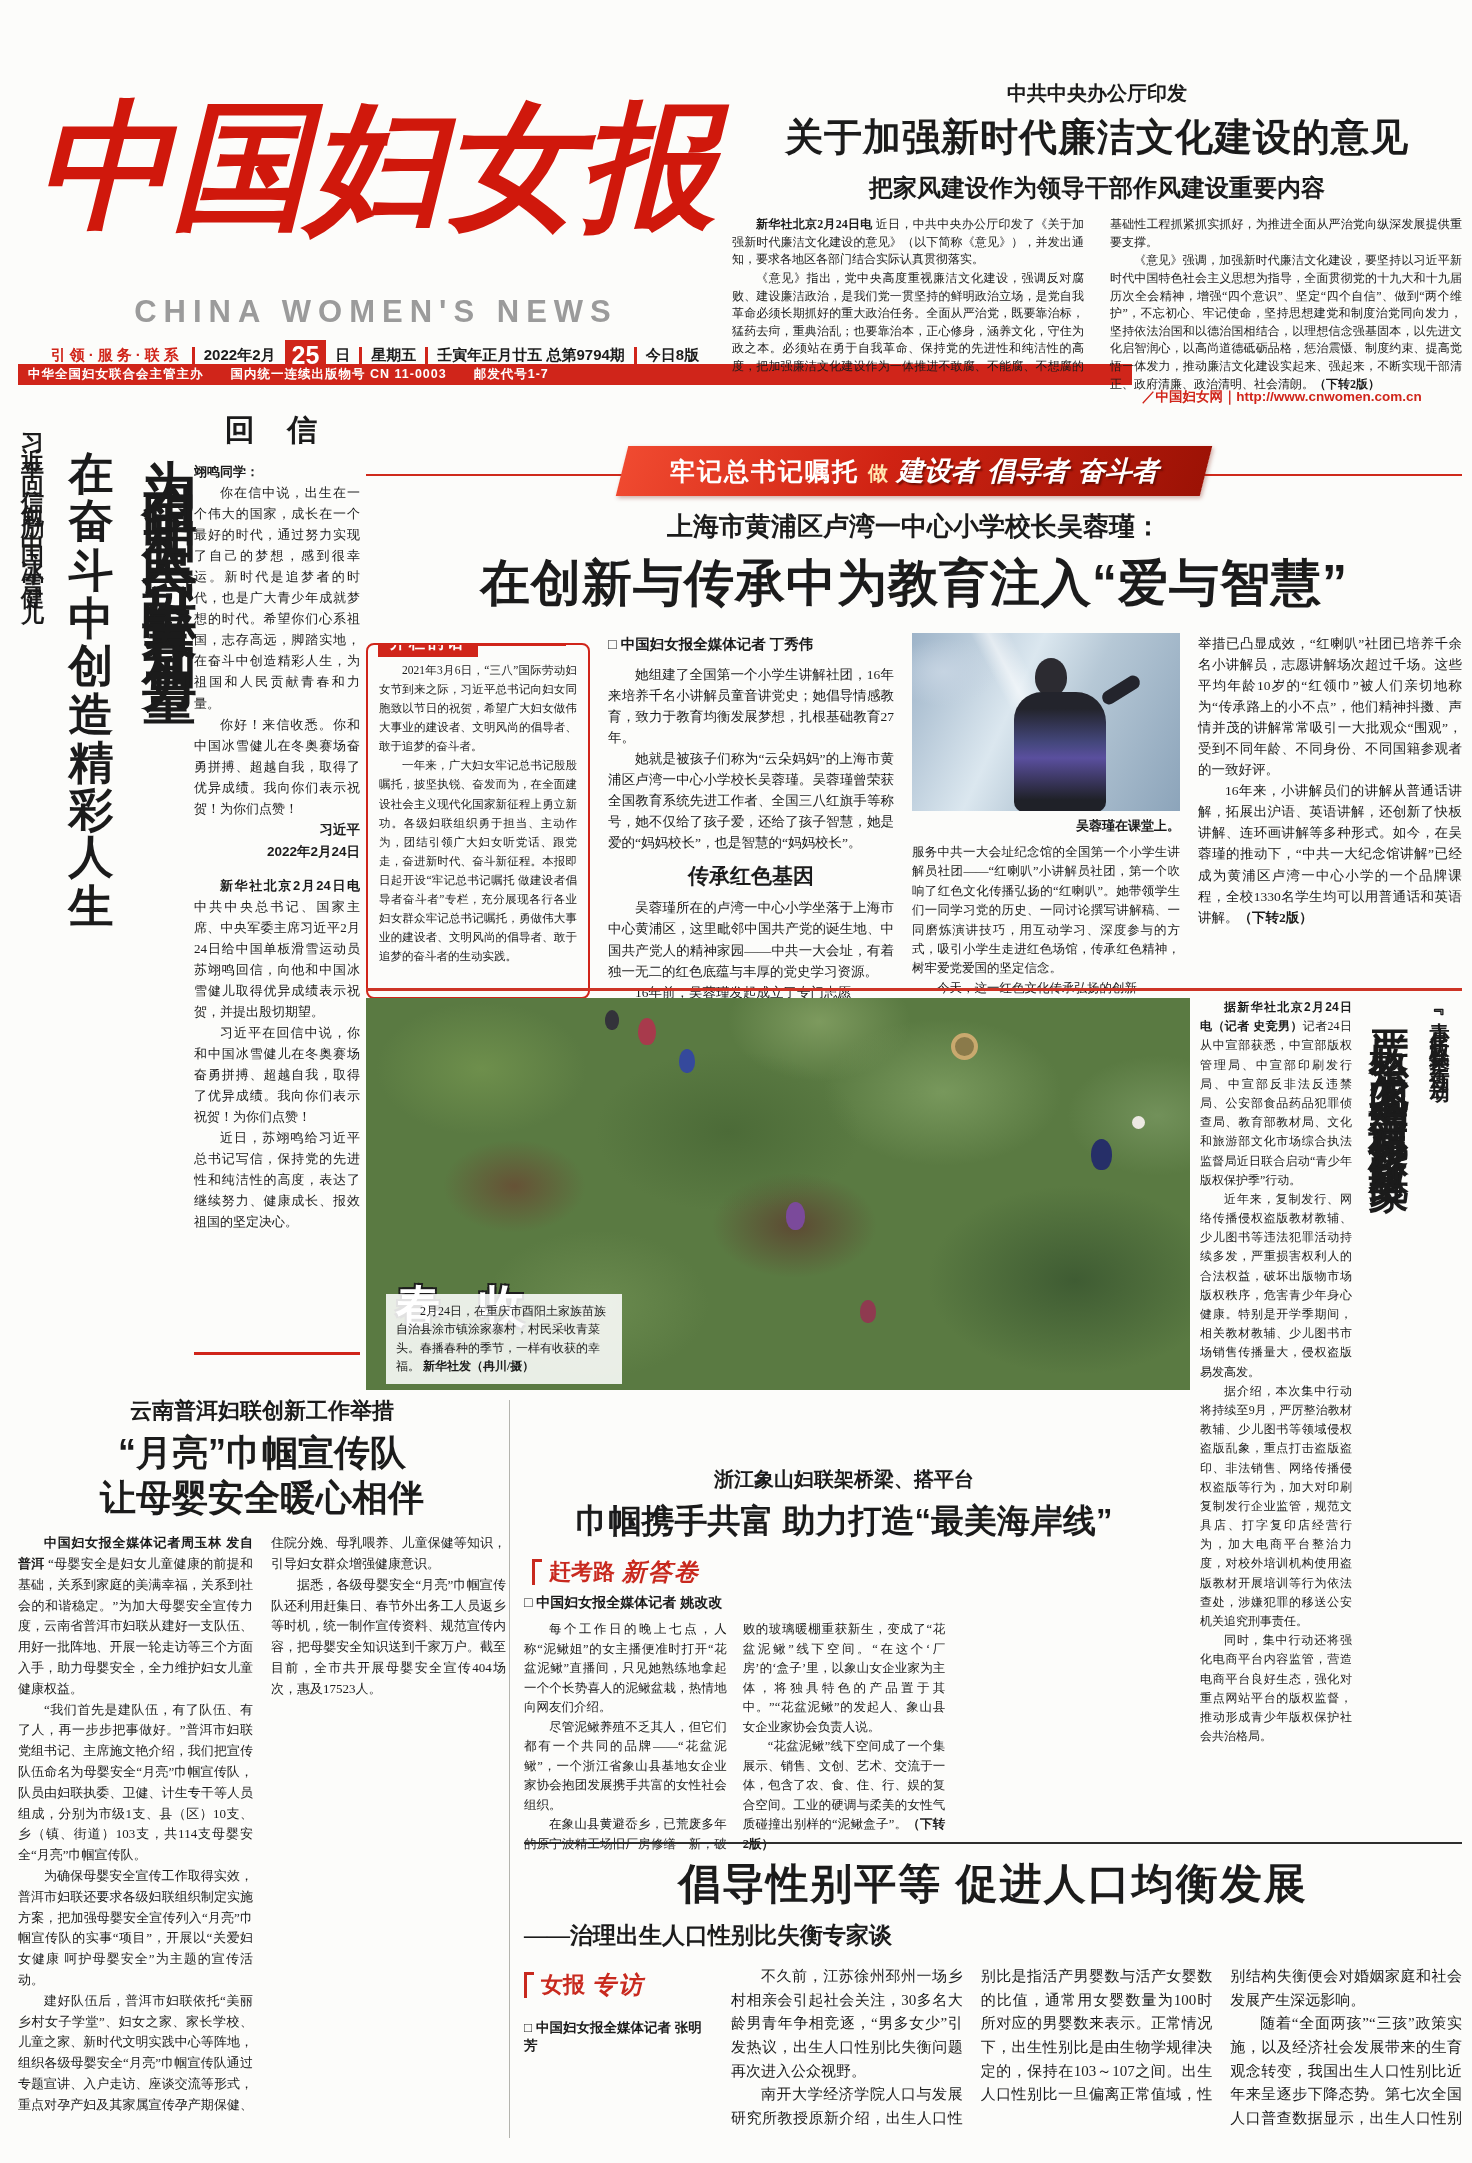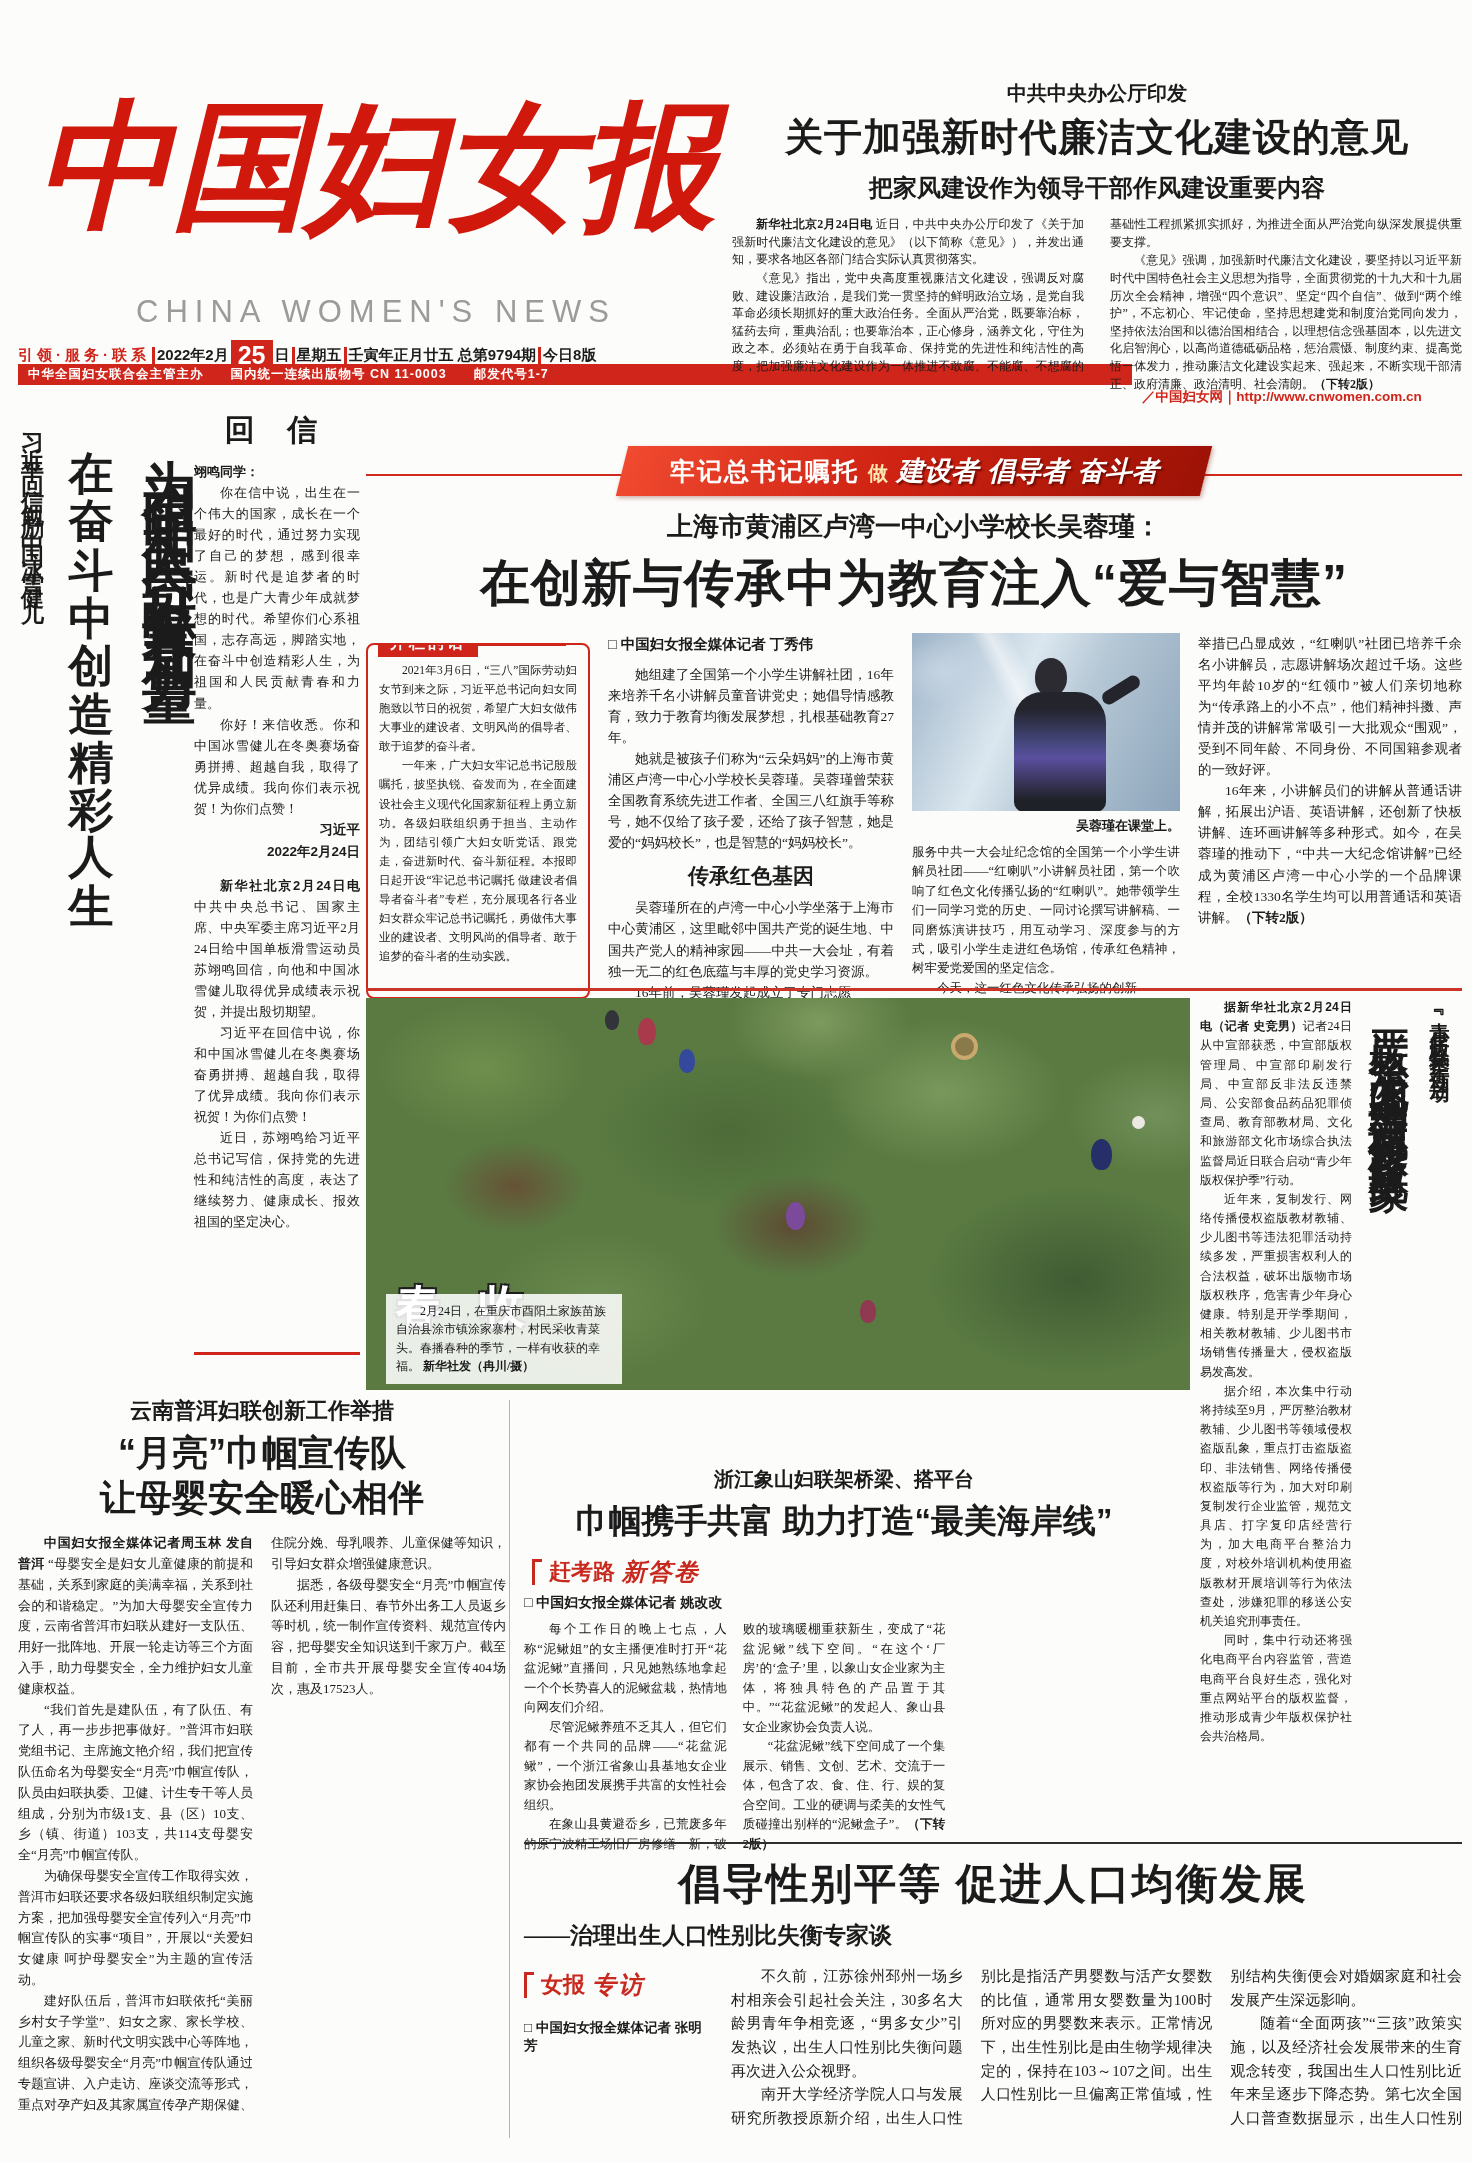--- a/index.html
+++ b/index.html
@@ -15,23 +15,23 @@
   p.ind { text-indent: 2em; }
   .turn { font-weight: 700; }
 
   
   .masthead { position:absolute; left:30px; top:40px; width:692px; text-align:center; }
   .masthead-title {
     font-family: "DejaVu Serif","Liberation Serif",serif; font-style: italic;
     font-weight: 900; font-size: 136px; line-height: 1.85; letter-spacing: 0px;
     color: #d0180c; white-space: nowrap; transform: scaleY(1.02);
   }
-  .masthead-english { margin-top: 2px; color:#9b9b9b; font-size:31px; letter-spacing:7px; font-weight:400; white-space:nowrap; }
-
-  .dateline { position:absolute; left:18px; top:340px; width:714px; height:30px; display:flex; align-items:center; gap:2px; font-size:15px; font-weight:700; white-space:nowrap; }
+  .masthead-english { margin-top: 2px; color:#9b9b9b; font-size:31px; letter-spacing:7px; font-weight:700; white-space:nowrap; }
+
+  .dateline { position:absolute; left:18px; top:340px; width:714px; height:30px; display:flex; align-items:center; gap:9px; font-size:15px; font-weight:700; white-space:nowrap;justify-content:center; }
   .dateline .slogan { color:#d0251a; letter-spacing:4px; }
   .vsep { width:0; height:17px; border-left:3px solid #d0251a; }
   .day-box { background:#d0251a; color:#fff; font-weight:900; font-size:25px; line-height:30px; padding:0 7px; }
 
   .redbar { position:absolute; left:18px; top:364px; width:1114px; height:21px; background:#d0251a; color:#fff; font-size:12.5px; font-weight:700; display:flex; align-items:center; padding-left:10px; letter-spacing:1px; }
   .website { position:absolute; left:1142px; top:388px; width:322px; color:#d0251a; font-size:13.5px; font-weight:700; white-space:nowrap; }
 
   
   .art-lianjie { position:absolute; left:732px; top:80px; width:730px; }
   .art-lianjie .kicker { text-align:center; font-size:20px; font-weight:700; }

